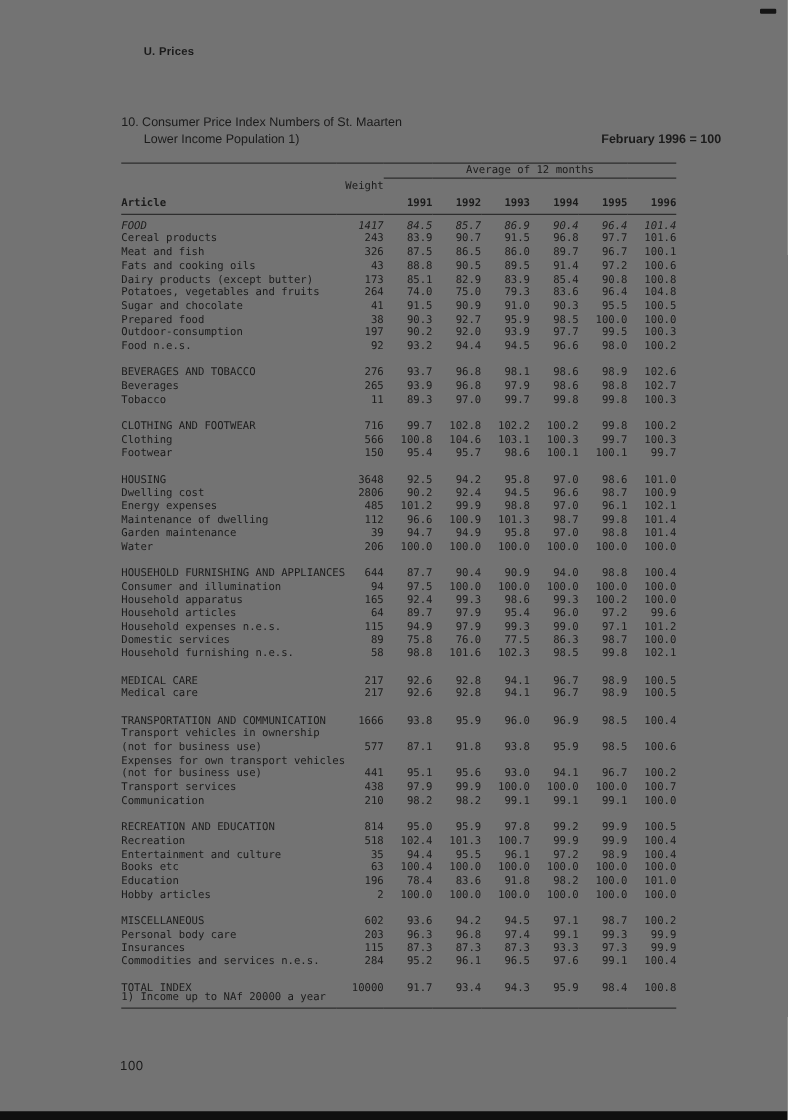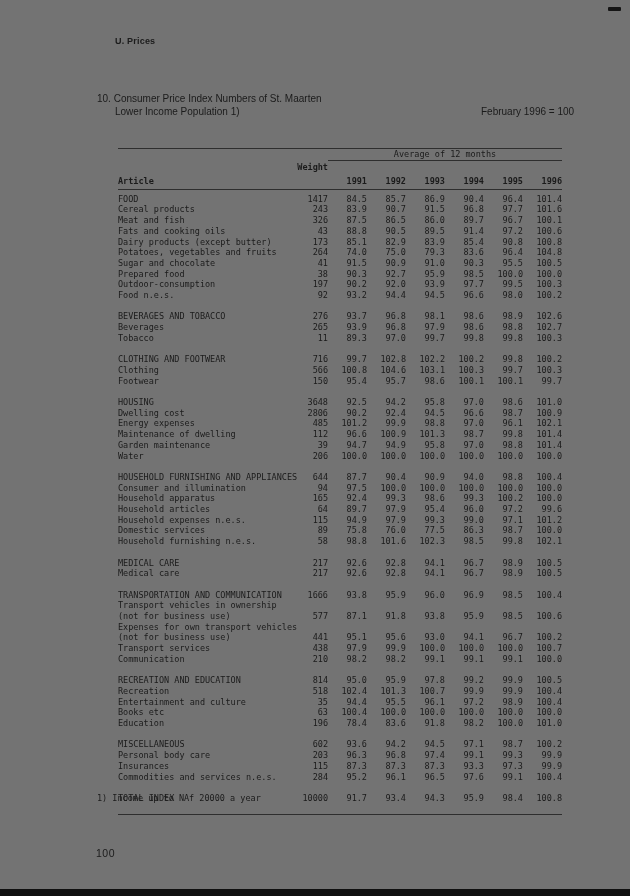--- a/index.html
+++ b/index.html
@@ -1,33 +1,33 @@
 <!DOCTYPE html>
 <html><head>
 <meta charset="utf-8">
 <style>
   html,body{margin:0;padding:0;}
   body{width:630px;height:896px;background:#d8d6d0;font-family:"Liberation Sans",sans-serif;}
   .page{position:relative;width:630px;height:896px;background:#737373;overflow:hidden;color:#1b1b1b;}
   .running-header{position:absolute;left:115px;top:36px;font-size:9px;font-weight:700;letter-spacing:.2px;}
   .title-block{position:absolute;left:97px;top:92px;font-size:10px;font-weight:400;line-height:13px;}
   .title-line2{padding-left:18px;}
-  .base-period{position:absolute;left:481px;top:106px;font-size:10px;font-weight:400;}
-  table.cpi{position:absolute;left:97px;top:148px;border-collapse:collapse;table-layout:fixed;width:444px;
+  .base-period{position:absolute;left:481px;top:106px;font-size:10px;font-weight:700;}
+  table.cpi{position:absolute;left:97px;top:130px;border-collapse:collapse;table-layout:fixed;width:444px;
             font-family:"DejaVu Sans Mono",monospace;font-size:8.5px;color:#1b1b1b;
-            border-top:1px solid #2e2e2e;border-bottom:1px solid #2e2e2e;margin-left:21px;}
+            border-top:1px solid #2e2e2e;border-bottom:1px solid #2e2e2e;}
   table.cpi th,table.cpi td{padding:0;font-weight:400;white-space:nowrap;line-height:10.7px;}
   .c-art{width:172px}.c-wt{width:38px}.c-yr{width:39px}
   .num{text-align:right;}
   th.span-header{text-align:center;padding-top:5px;padding-bottom:2px;border-bottom:1px solid #2e2e2e;font-weight:400;}
-  tr.weight-row th{height:12px;vertical-align:bottom;font-weight:700;}
+  tr.weight-row th{height:12px;vertical-align:bottom;font-weight:400;}
   tr.cols-row th{height:14px;vertical-align:bottom;border-bottom:1px solid #2e2e2e;padding-bottom:2px;text-align:right;font-weight:700;}
   tr.cols-row th.art{text-align:left;}
   tbody tr{height:10.7px;}
-  tbody tr:first-child td{padding-top:4px;}
+  tbody tr:first-child td{padding-top:4px;font-style:italic;}
   tbody tr.sp td{height:5.5px;line-height:5.5px;}
   td.art{text-align:left;overflow:visible;}
   td.ind{padding-left:15px;}
   td.ind2{padding-left:30px;}
   tr.total td{padding-bottom:10px;}
   .footnote{position:absolute;left:97px;top:793px;font-family:"DejaVu Sans Mono",monospace;font-size:8.5px;}
   .page-number{position:absolute;left:96px;top:847px;font-size:10.5px;letter-spacing:.5px;}
   .scan-edge-bottom{position:absolute;left:0;bottom:0;width:630px;height:7px;background:#101010;}
   .scan-mark-tr{position:absolute;right:9px;top:7px;width:13px;height:4px;background:#151515;border-radius:1px;}
 </style>
@@ -525,20 +525,30 @@
         <tr class="item">
           <td class="art ind">Education</td>
           <td class="num">196</td>
           <td class="num">78.4</td>
           <td class="num">83.6</td>
           <td class="num">91.8</td>
           <td class="num">98.2</td>
           <td class="num">100.0</td>
           <td class="num">101.0</td>
         </tr>
+        <tr class="item">
+          <td class="art ind">Hobby articles</td>
+          <td class="num">2</td>
+          <td class="num">100.0</td>
+          <td class="num">100.0</td>
+          <td class="num">100.0</td>
+          <td class="num">100.0</td>
+          <td class="num">100.0</td>
+          <td class="num">100.0</td>
+        </tr>
         <tr class="sp">
           <td colspan="8"></td>
         </tr>
         <tr class="section">
           <td class="art">MISCELLANEOUS</td>
           <td class="num">602</td>
           <td class="num">93.6</td>
           <td class="num">94.2</td>
           <td class="num">94.5</td>
           <td class="num">97.1</td>

